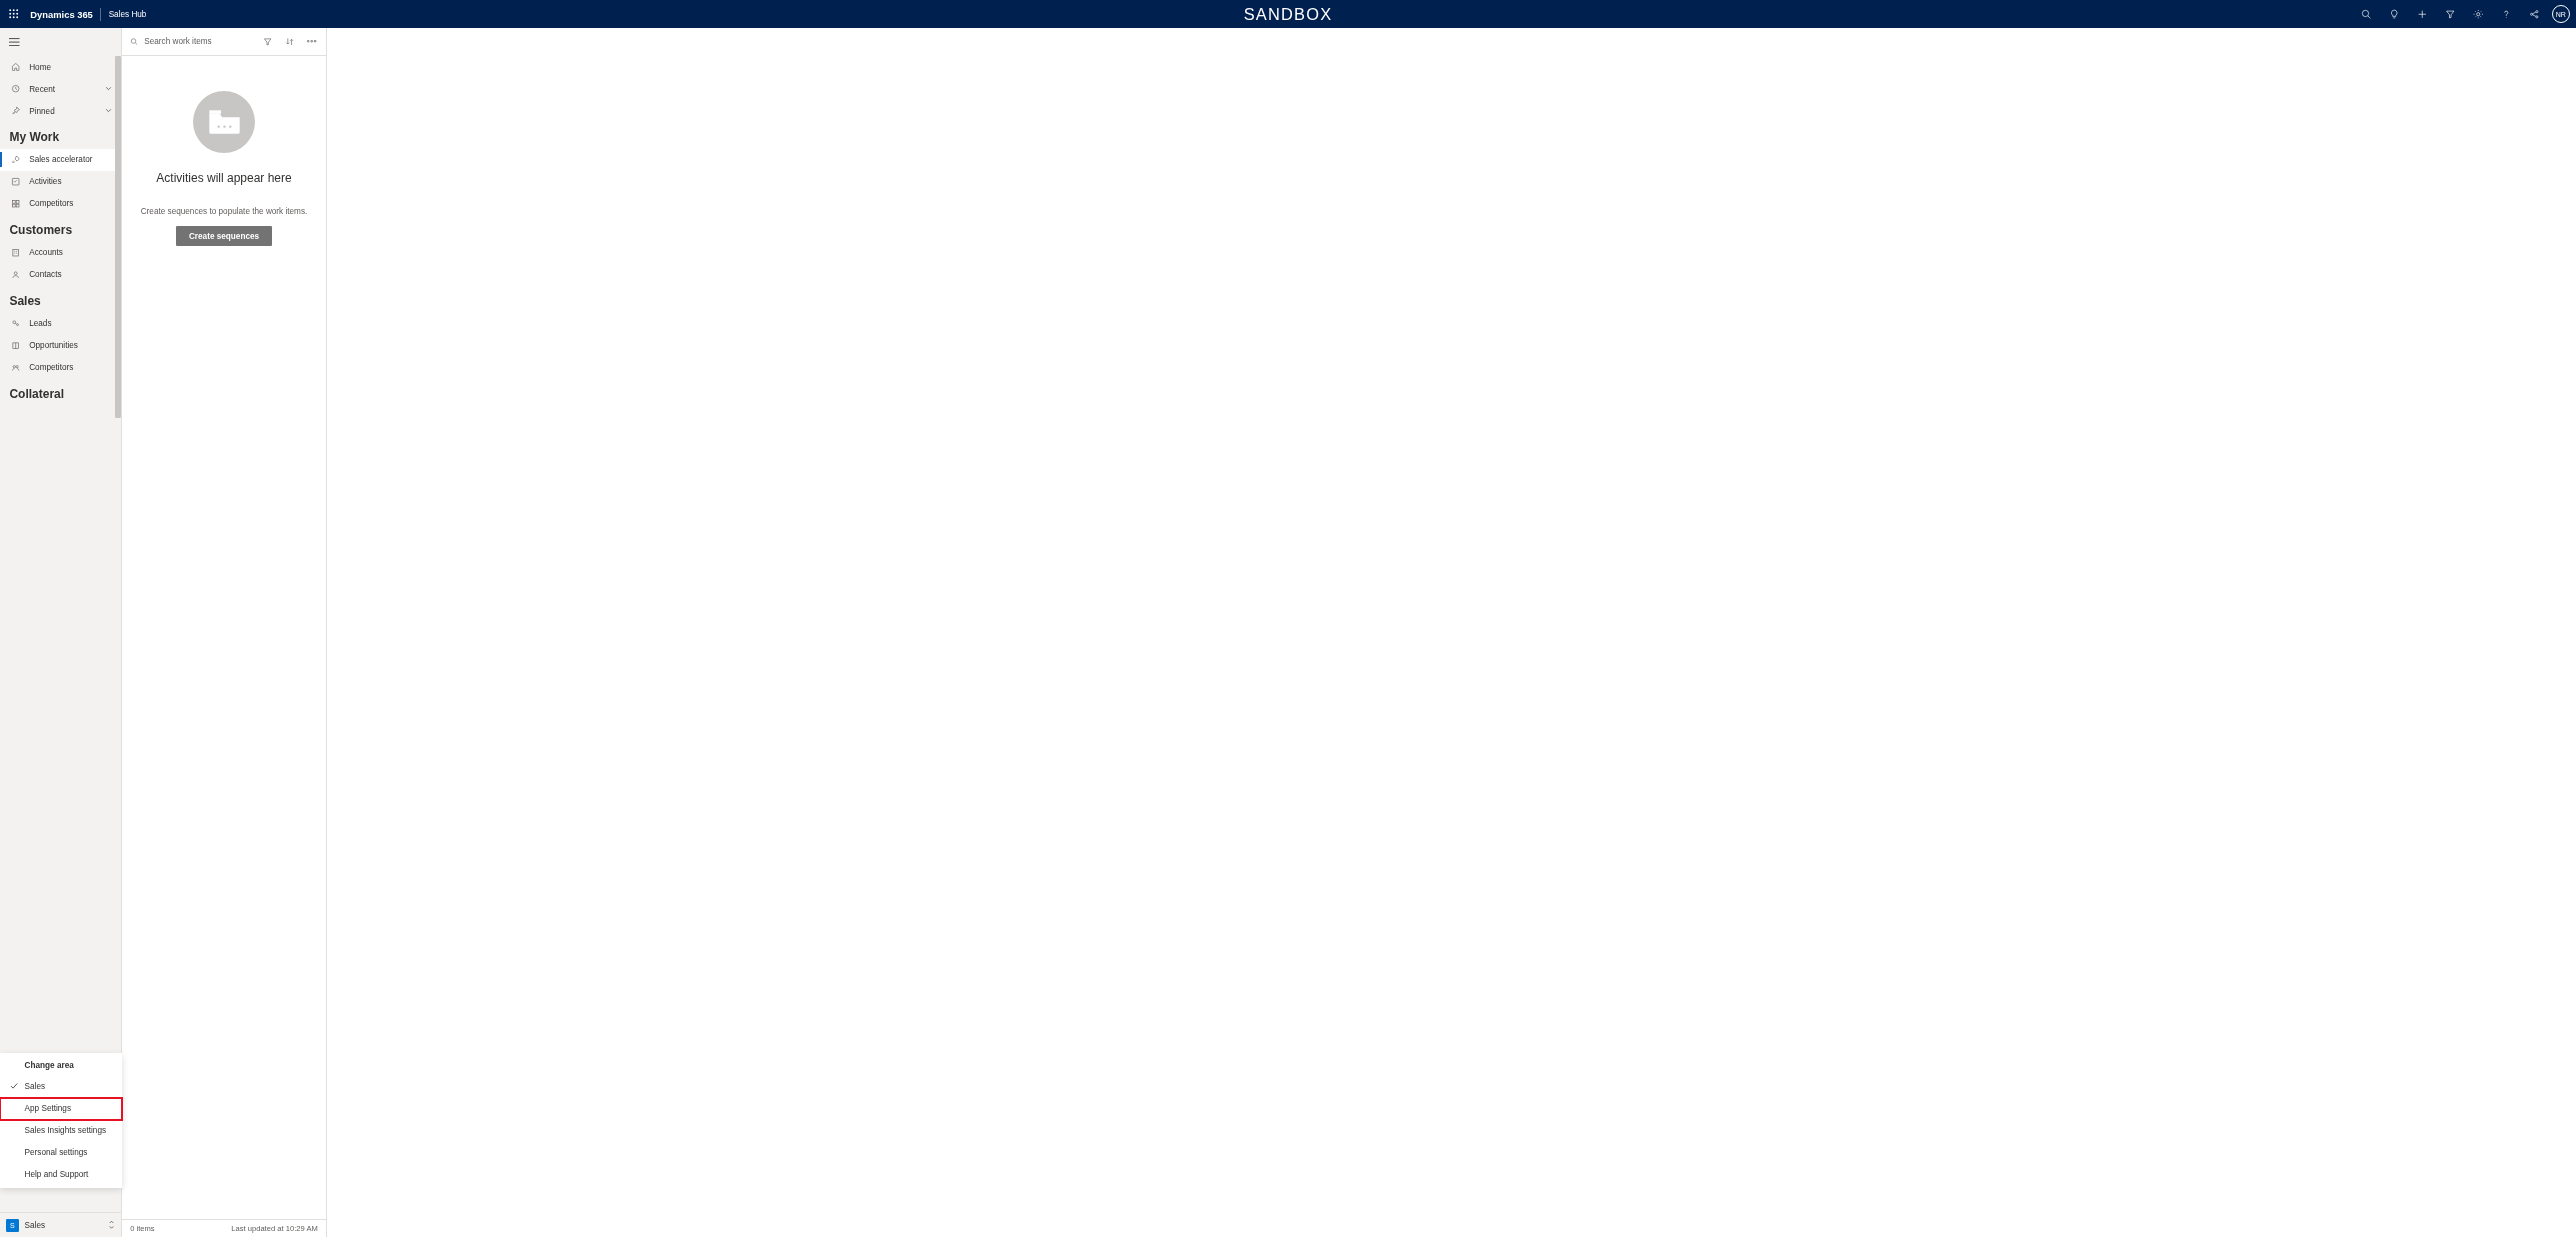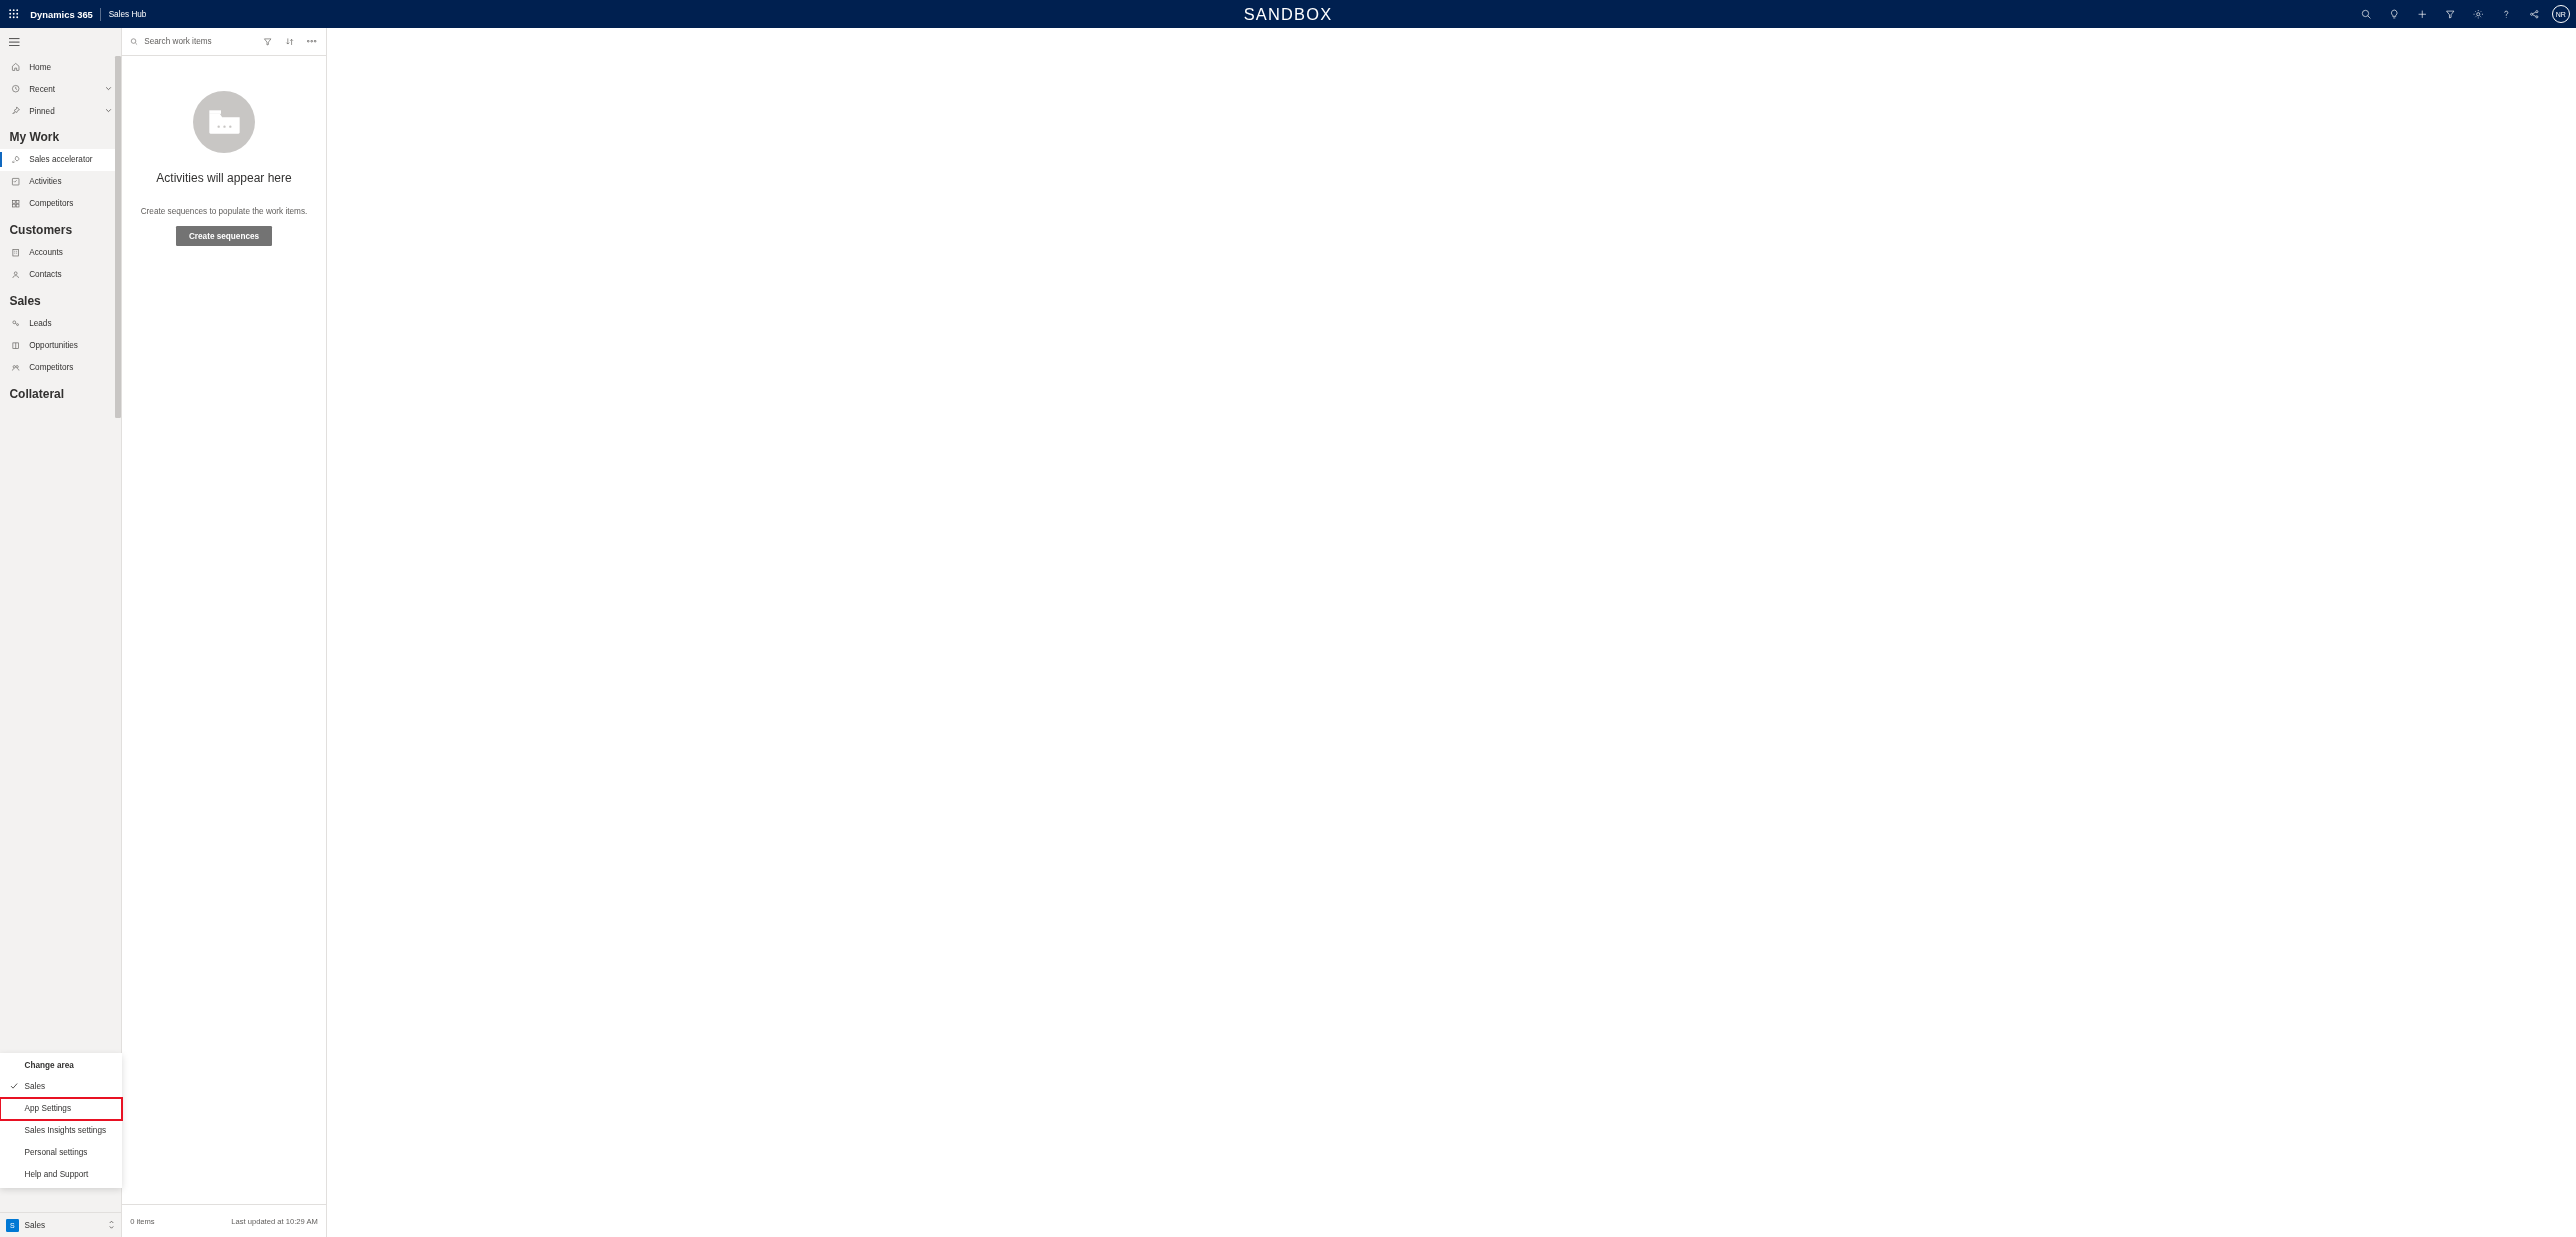--- a/index.html
+++ b/index.html
@@ -328,21 +328,21 @@
     font-size: 8.2px;
     font-weight: 600;
     padding: 5.8px 13px;
     border-radius: 1.2px;
     cursor: pointer;
     border: none;
   }
 
   .work-footer {
     margin-top: auto;
-    height: 33px;
+    height: 18px;
     border-top: 0.6px solid #e1dfdd;
     display: flex;
     align-items: center;
     padding: 0 8.2px;
     font-size: 7.6px;
     color: #605e5c;
     justify-content: space-between;
   }
 
   

